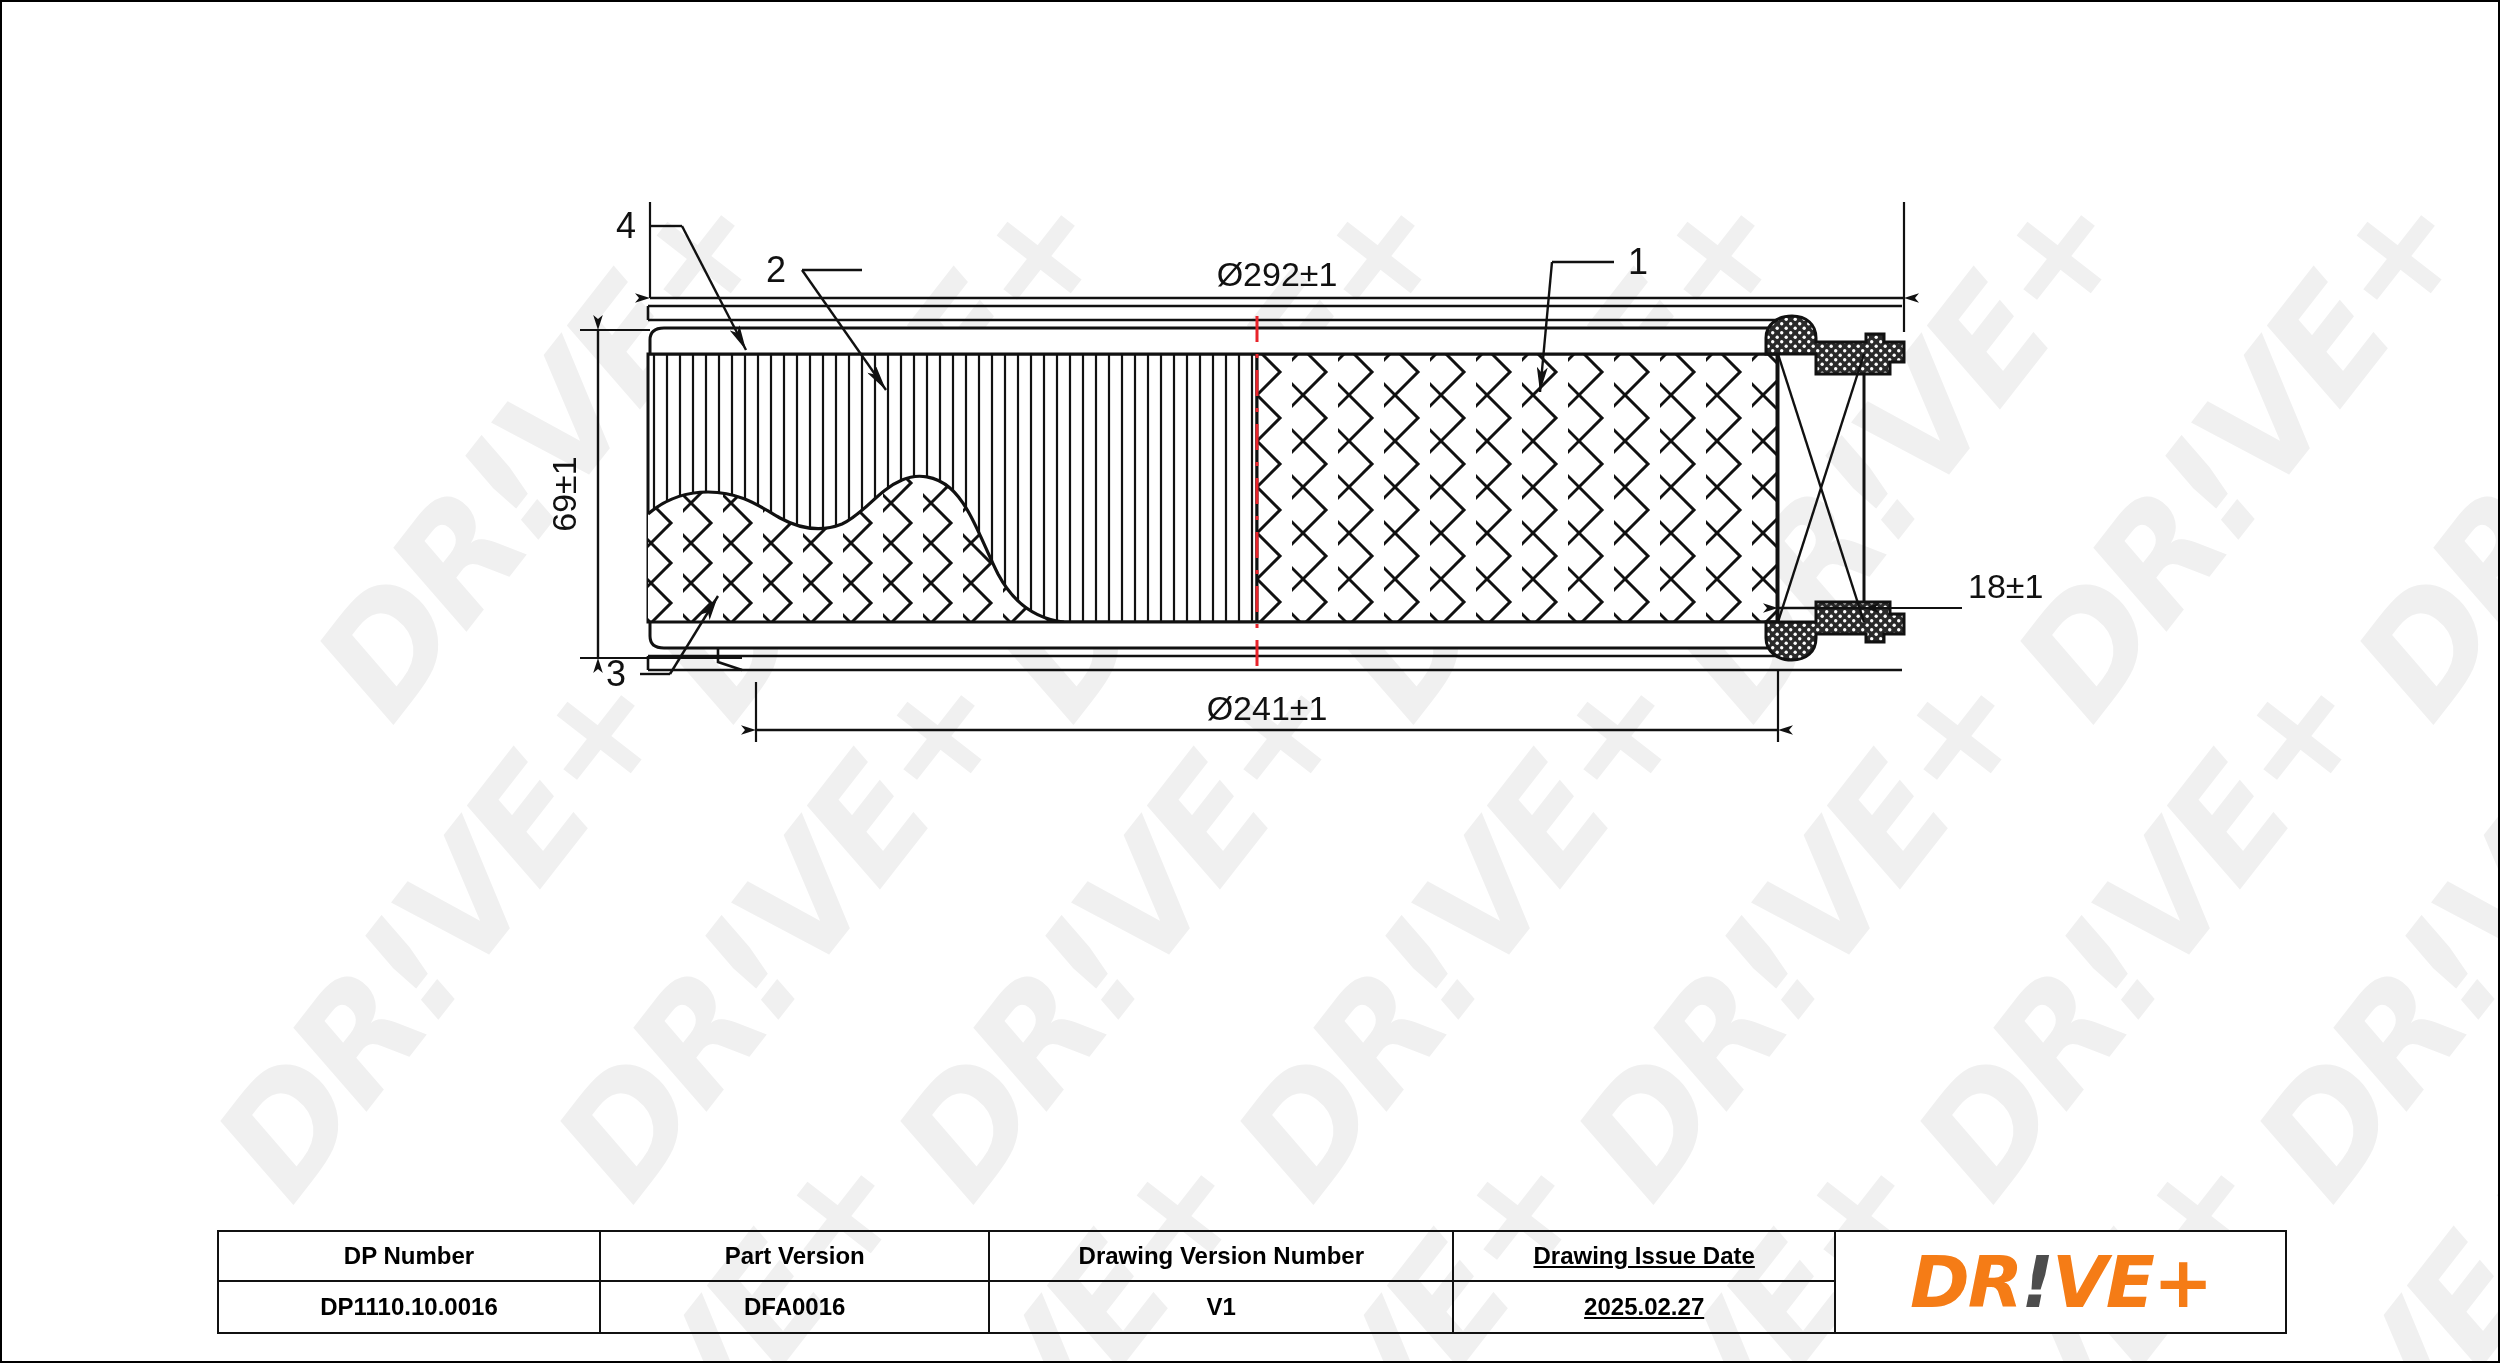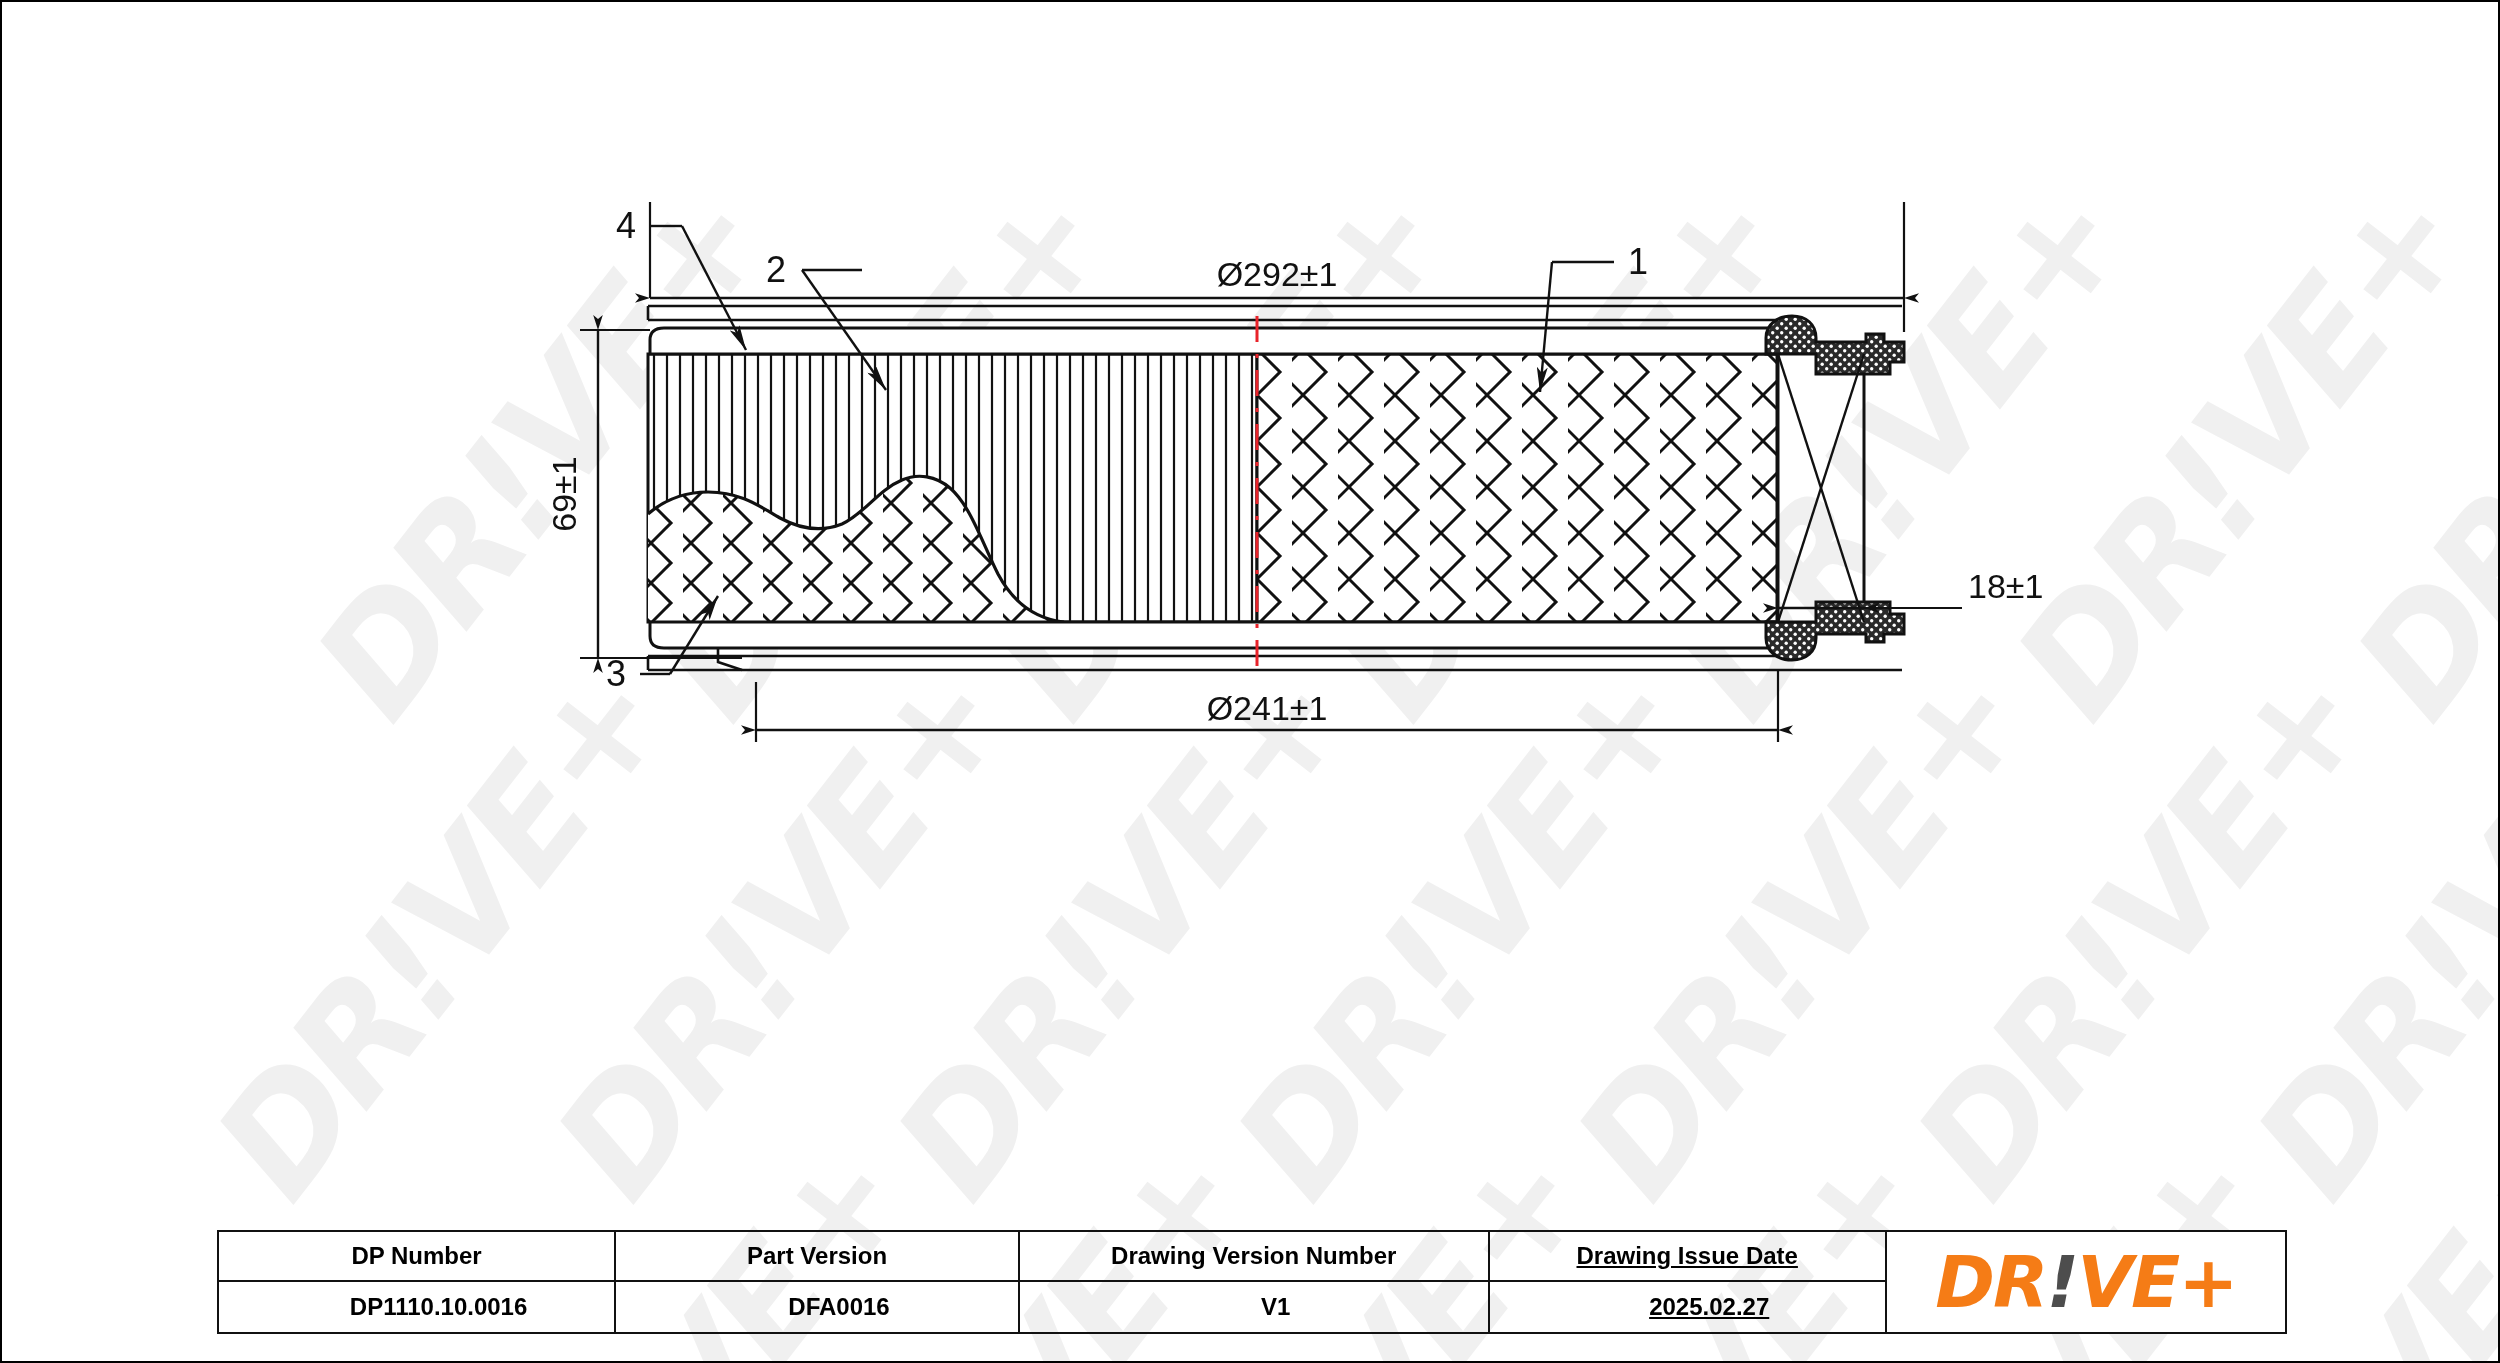--- a/index.html
+++ b/index.html
@@ -73,21 +73,20 @@
   }
   #title-block tr.hdr td {
     height: 48px;
     font-size: 24px;
     font-weight: bold;
   }
   #title-block tr.val td {
     height: 50px;
     font-size: 24px;
     font-weight: bold;
-    padding-left: 44px;
   }
   .c1 { width: 255px; }
   .c2 { width: 260px; }
   .c3 { width: 310px; border-radius: 23px; }
   .c4 { width: 255px; text-decoration: underline; }
   .c5 { width: 290px; }
   td.logo-cell {
     border-left: 2px solid #111;
     border-top: none;
     border-bottom: none;

